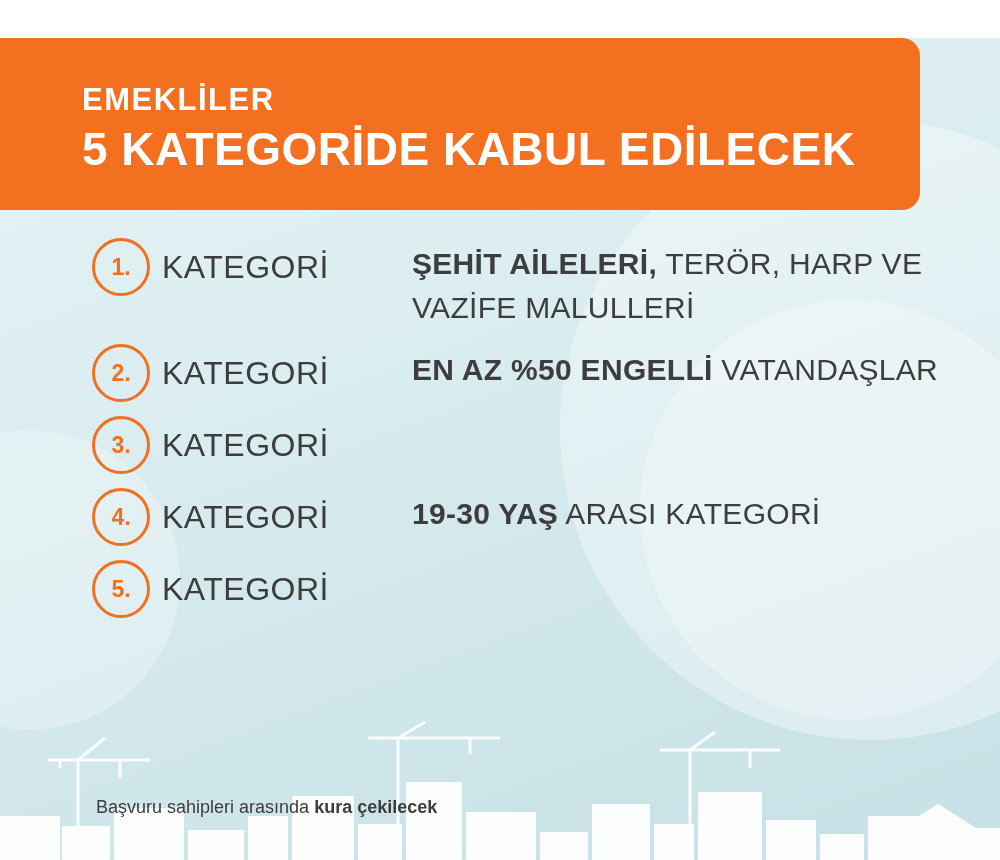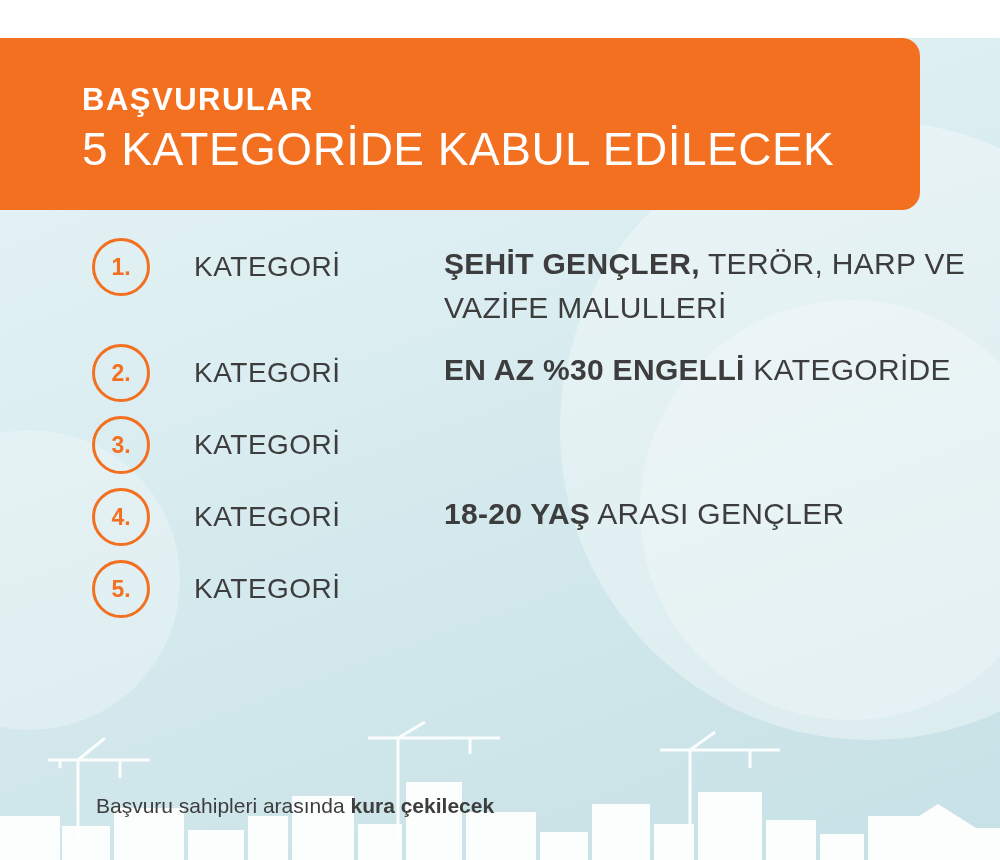--- a/index.html
+++ b/index.html
@@ -61,21 +61,21 @@
     font-size: 31px;
     font-weight: bold;
     letter-spacing: 1.5px;
   }
   .header-banner .title-big {
     position: absolute;
     left: 82px;
     top: 84px;
     color: #ffffff;
     font-size: 46px;
-    font-weight: normal;
+    font-weight: bold;
     letter-spacing: 0.5px;
     white-space: nowrap;
   }
 
   
   .cat-list {
     position: absolute;
     top: 242px;
     left: 0;
     width: 1000px;
@@ -98,41 +98,41 @@
     display: flex;
     align-items: center;
     justify-content: center;
     flex: 0 0 auto;
     background: transparent;
     margin-top: -4px;
   }
   .cat-word {
     width: 250px;
     flex: 0 0 auto;
-    margin-left: 44px;
-    font-size: 28px;
+    margin-left: 12px;
+    font-size: 32px;
     color: #3d3d3d;
     letter-spacing: 0.5px;
     line-height: 50px;
   }
   .cat-desc {
     flex: 1 1 auto;
     font-size: 30px;
     color: #3d3d3d;
     line-height: 44px;
     letter-spacing: 0.3px;
   }
   .cat-desc .strong { font-weight: bold; }
 
   
   .footer-note {
     position: absolute;
     left: 96px;
     bottom: 42px;
-    font-size: 21px;
+    font-size: 18px;
     color: #3d3d3d;
   }
   .footer-note .strong { font-weight: bold; }
 
   
   .skyline {
     position: absolute;
     left: 0;
     bottom: 0;
     width: 1000px;
@@ -145,55 +145,55 @@
 
 <div class="infographic">
 
   <div class="bg-swirl s1"></div>
   <div class="bg-swirl s2"></div>
   <div class="bg-swirl s3"></div>
 
   <div class="top-strip"></div>
 
   <div class="header-banner">
-    <div class="title-small">BAŞVURULAR</div>
+    <div class="title-small">EMEKLİLER</div>
     <div class="title-big">5 KATEGORİDE KABUL EDİLECEK</div>
   </div>
 
   <div class="cat-list">
 
     <div class="cat-row">
       <div class="cat-num">1.</div>
       <div class="cat-word">KATEGORİ</div>
       <div class="cat-desc">
-        <span class="strong">ŞEHİT GENÇLER,</span>
+        <span class="strong">ŞEHİT AİLELERİ,</span>
         <span>TERÖR, HARP VE VAZİFE MALULLERİ</span>
       </div>
     </div>
 
     <div class="cat-row">
       <div class="cat-num">2.</div>
       <div class="cat-word">KATEGORİ</div>
       <div class="cat-desc">
-        <span class="strong">EN AZ %30 ENGELLİ</span>
-        <span>KATEGORİDE</span>
+        <span class="strong">EN AZ %50 ENGELLİ</span>
+        <span>VATANDAŞLAR</span>
       </div>
     </div>
 
     <div class="cat-row">
       <div class="cat-num">3.</div>
       <div class="cat-word">KATEGORİ</div>
     </div>
 
     <div class="cat-row">
       <div class="cat-num">4.</div>
       <div class="cat-word">KATEGORİ</div>
       <div class="cat-desc">
-        <span class="strong">18-20 YAŞ</span>
-        <span>ARASI GENÇLER</span>
+        <span class="strong">19-30 YAŞ</span>
+        <span>ARASI KATEGORİ</span>
       </div>
     </div>
 
     <div class="cat-row">
       <div class="cat-num">5.</div>
       <div class="cat-word">KATEGORİ</div>
     </div>
 
   </div>
 

